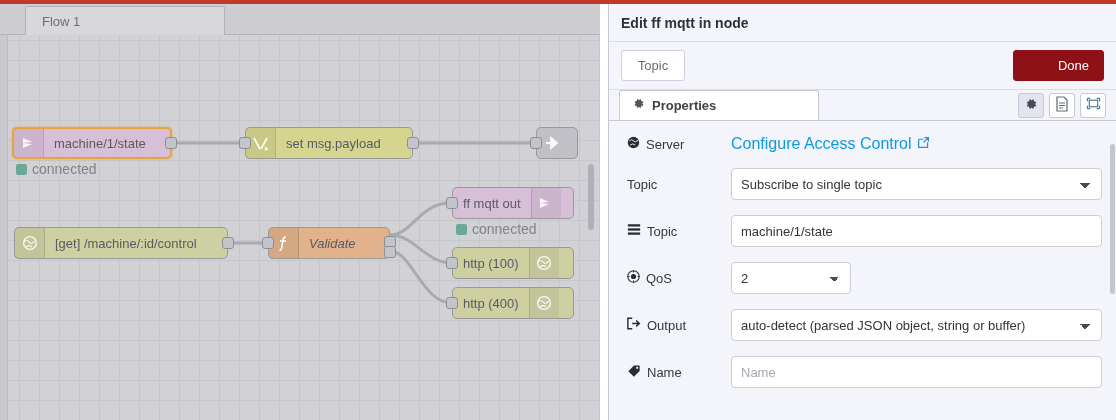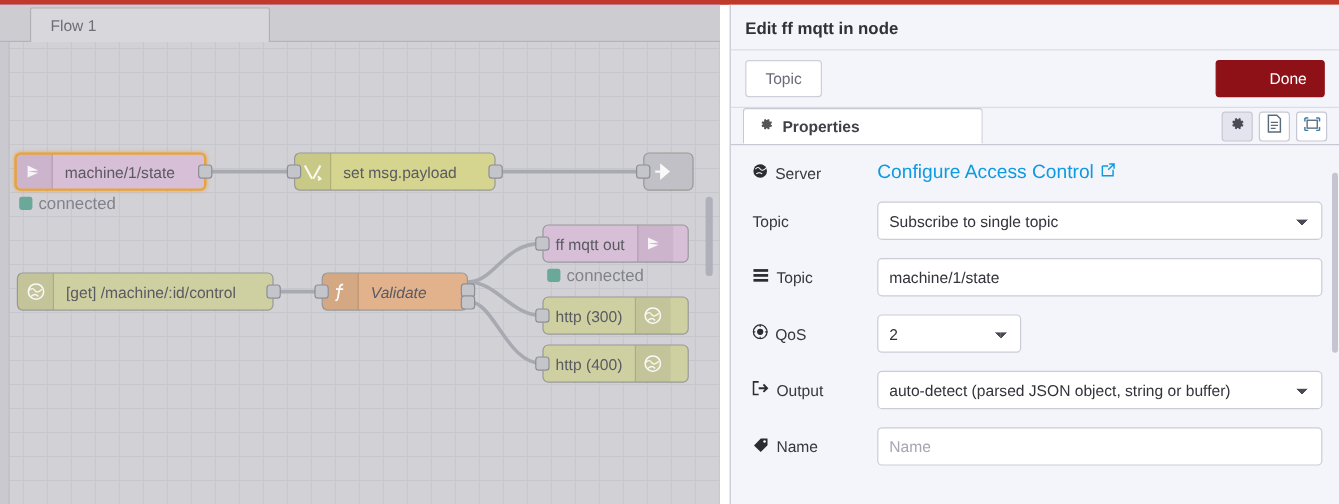--- a/index.html
+++ b/index.html
@@ -321,21 +321,21 @@
         <span>connected</span>
       </div>
 
       <div class="node n-http" style="left:452px; top:212px; width:122px;">
         <div class="nicon right">
           <svg width="16" height="16" viewBox="0 0 16 16">
               <circle cx="8" cy="8" r="6.4" fill="none" stroke="#fff" stroke-width="1.3" opacity=".9"></circle>
               <path d="M2 7 Q5 4 7 7 T13 6 M4 12 Q7 9 10 12" stroke="#fff" stroke-width="1.2" fill="none" opacity=".85"></path>
             </svg>
         </div>
-        <div class="nlabel">http (300)</div>
+        <div class="nlabel">http (100)</div>
         <div class="port in"></div>
       </div>
 
       <div class="node n-http" style="left:452px; top:252px; width:122px;">
         <div class="nicon right">
           <svg width="16" height="16" viewBox="0 0 16 16">
               <circle cx="8" cy="8" r="6.4" fill="none" stroke="#fff" stroke-width="1.3" opacity=".9"></circle>
               <path d="M2 7 Q5 4 7 7 T13 6 M4 12 Q7 9 10 12" stroke="#fff" stroke-width="1.2" fill="none" opacity=".85"></path>
             </svg>
         </div>

